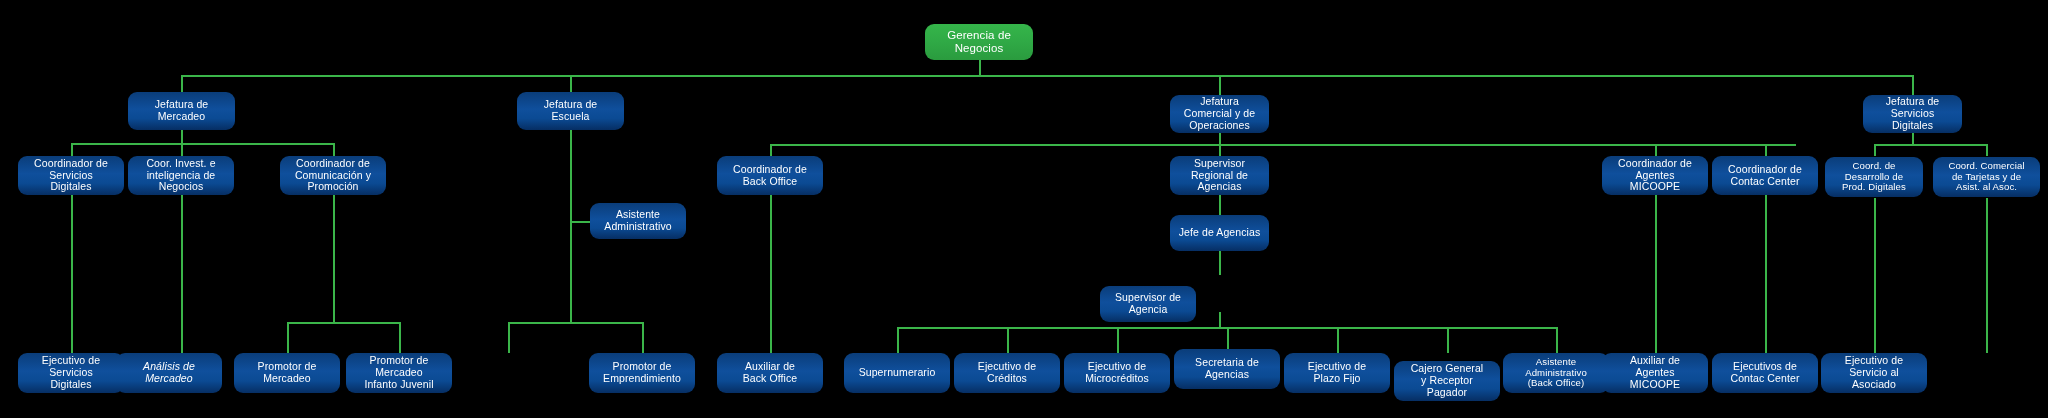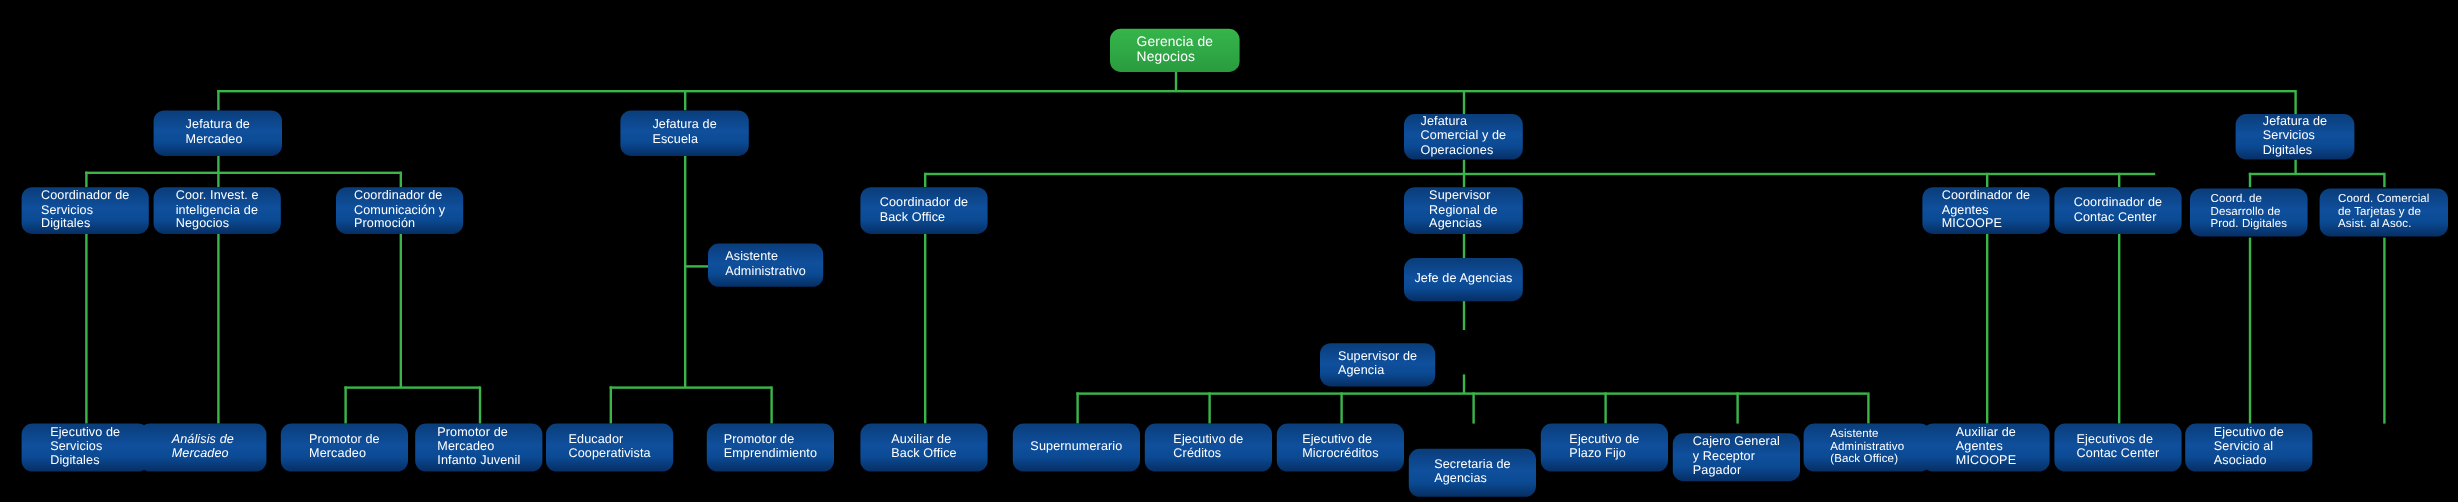--- a/index.html
+++ b/index.html
@@ -14,20 +14,21 @@
     position: relative;
     width: 2048px;
     height: 418px;
     background: #000000;
   }
   .node {
     position: absolute;
     display: flex;
     align-items: center;
     justify-content: center;
+    text-align: center;
     border-radius: 9px;
     color: #ffffff;
     line-height: 1.12;
     letter-spacing: 0.1px;
     padding: 18px 4px;
     overflow: hidden;
     white-space: pre-line;
   }
   .node.green {
     background: linear-gradient(180deg, #35b54a 0%, #2fa845 55%, #2a9b3e 100%);
@@ -163,32 +164,30 @@
   <div class="node blue" style="left:18px; top:353px; width:106px; height:40px;">Ejecutivo de
 Servicios
 Digitales</div>
   <div class="node blue" style="left:116px; top:353px; width:106px; height:40px;font-style:italic;">Análisis de
 Mercadeo</div>
   <div class="node blue" style="left:234px; top:353px; width:106px; height:40px;">Promotor de
 Mercadeo</div>
   <div class="node blue" style="left:346px; top:353px; width:106px; height:40px;">Promotor de
 Mercadeo
 Infanto Juvenil</div>
-  <div class="node blue" style="left:455px; top:353px; width:106px; height:40px;">Educador
-Cooperativista</div>
   <div class="node blue" style="left:589px; top:353px; width:106px; height:40px;">Promotor de
 Emprendimiento</div>
   <div class="node blue" style="left:717px; top:353px; width:106px; height:40px;">Auxiliar de
 Back Office</div>
   <div class="node blue" style="left:844px; top:353px; width:106px; height:40px;">Supernumerario</div>
   <div class="node blue" style="left:954px; top:353px; width:106px; height:40px;">Ejecutivo de
 Créditos</div>
   <div class="node blue" style="left:1064px; top:353px; width:106px; height:40px;">Ejecutivo de
 Microcréditos</div>
-  <div class="node blue" style="left:1174px; top:374px; width:106px; height:40px;">Secretaria de
+  <div class="node blue" style="left:1174px; top:349px; width:106px; height:40px;">Secretaria de
 Agencias</div>
   <div class="node blue" style="left:1284px; top:353px; width:106px; height:40px;">Ejecutivo de
 Plazo Fijo</div>
   <div class="node blue" style="left:1394px; top:361px; width:106px; height:40px;">Cajero General
 y Receptor
 Pagador</div>
   <div class="node blue small" style="left:1503px; top:353px; width:106px; height:40px;">Asistente
 Administrativo
 (Back Office)</div>
   <div class="node blue" style="left:1602px; top:353px; width:106px; height:40px;">Auxiliar de

